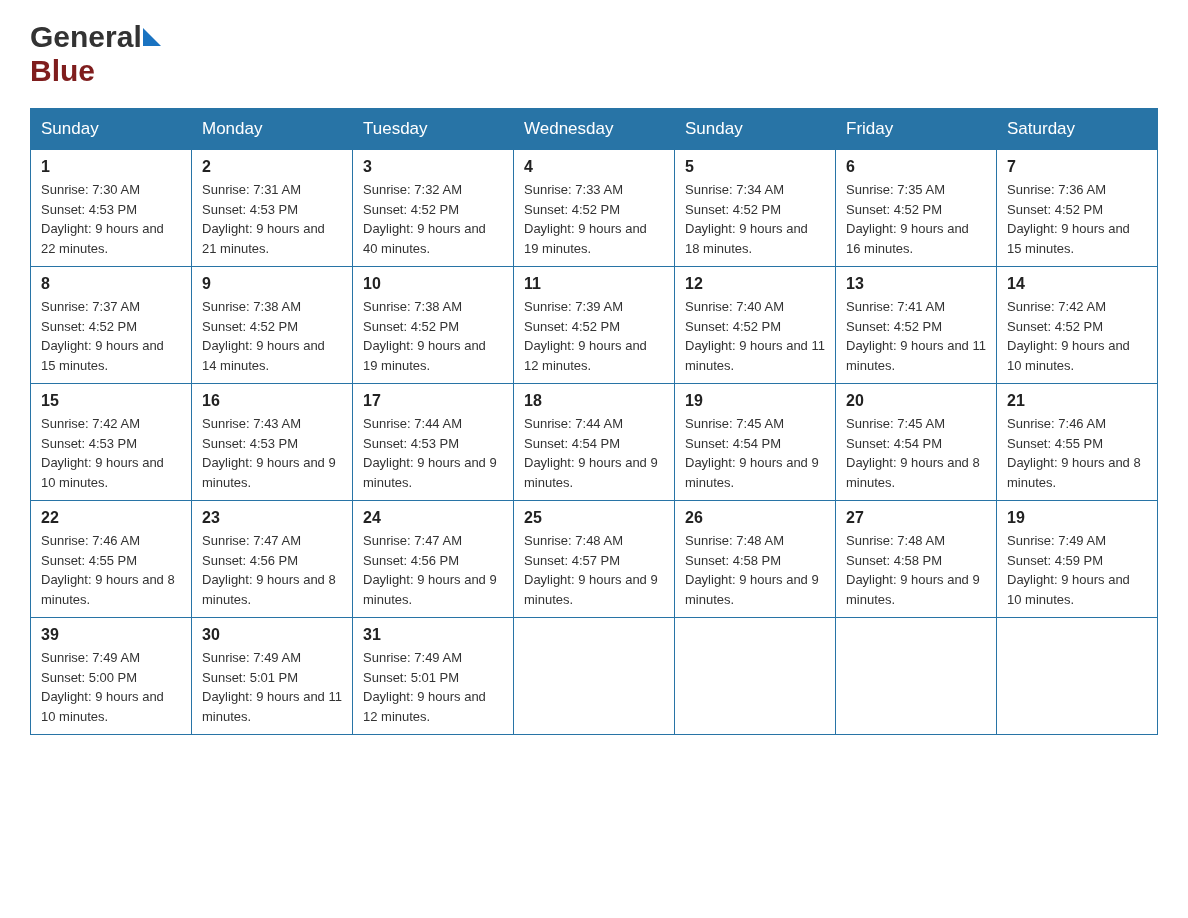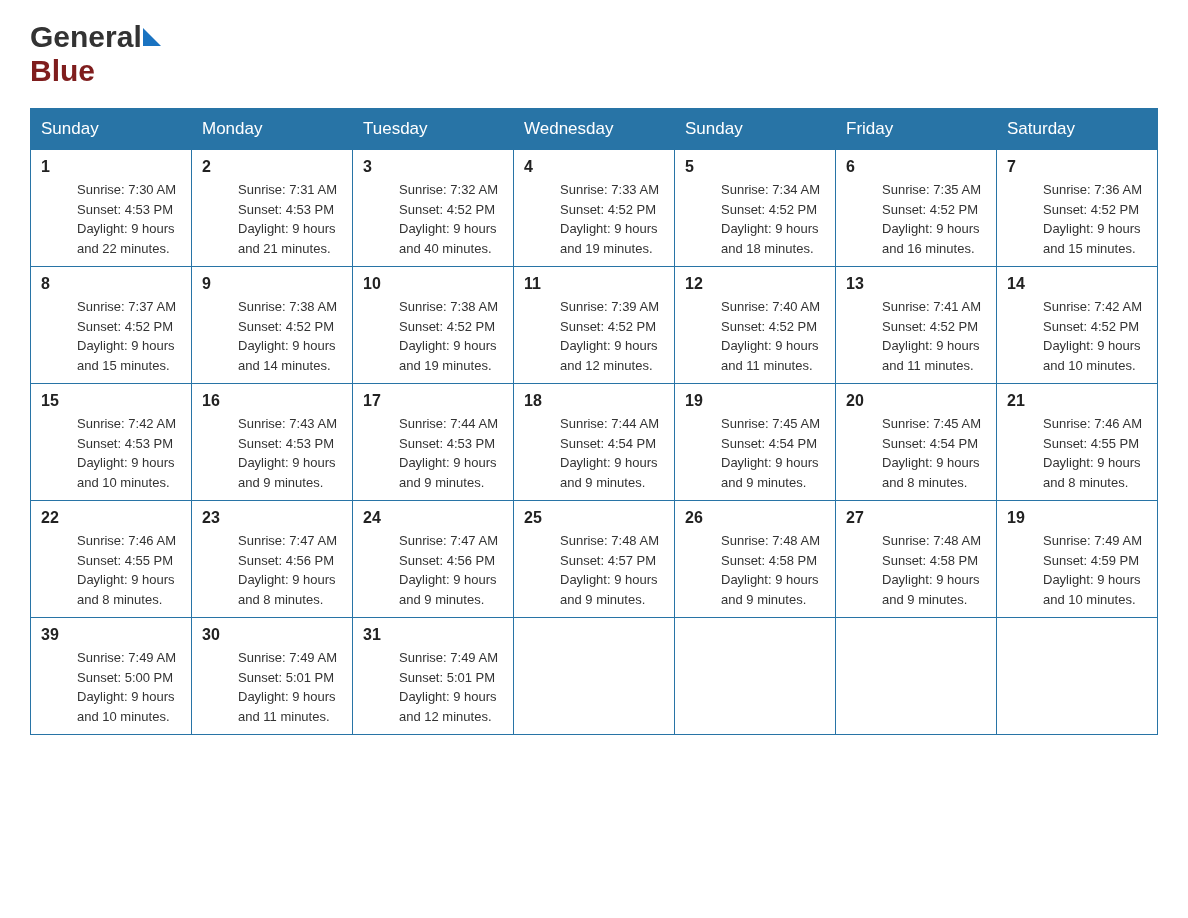--- a/index.html
+++ b/index.html
@@ -61,21 +61,20 @@
     .day-number {
       font-size: 16px;
       font-weight: bold;
       color: #222;
       margin-bottom: 4px;
     }
     .day-info {
       font-size: 13px;
       color: #333;
       line-height: 1.5;
-      margin-left: 36px;
     }
     .empty-cell {
       background: #fff;
     }
     .general-text {
       font-size: 30px;
       font-weight: bold;
       color: #333;
     }
     .triangle-right {

